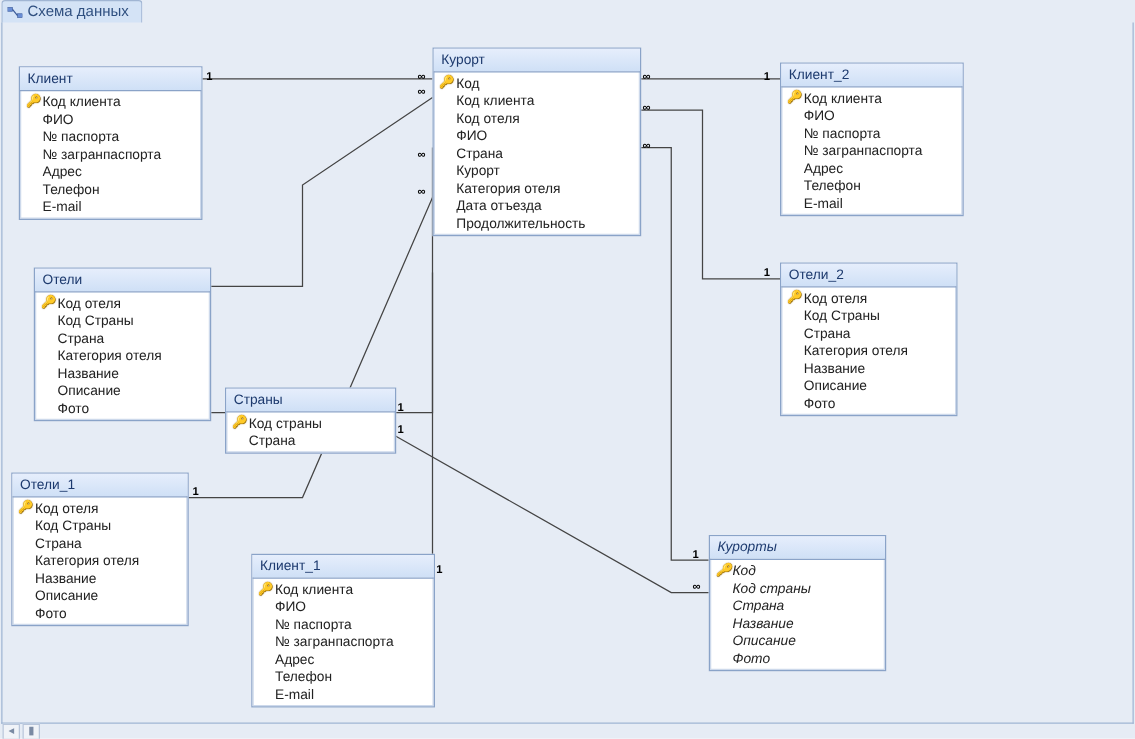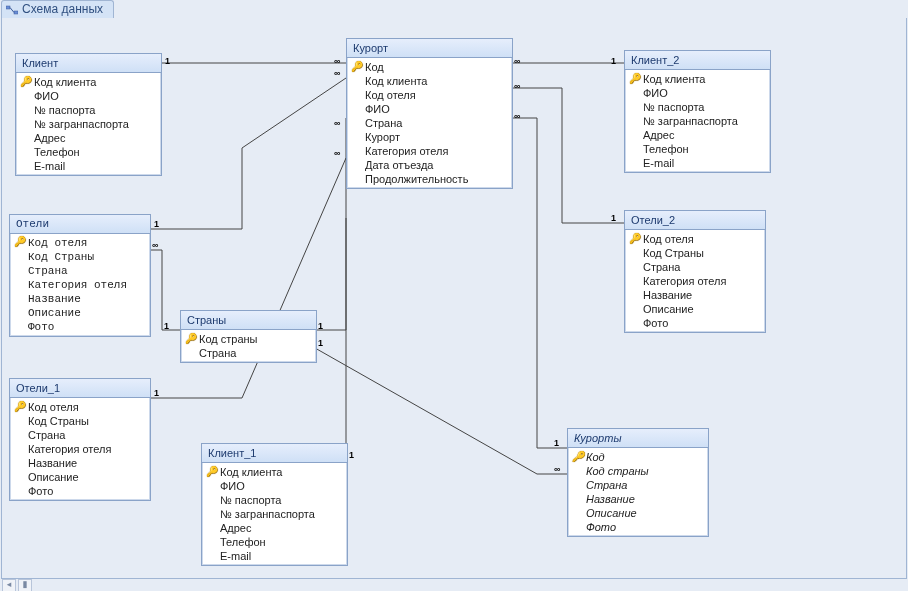--- a/index.html
+++ b/index.html
@@ -274,21 +274,21 @@
           <div class="field-row">
             <span class="key-col"></span>
             <span class="field-name">Телефон</span>
           </div>
           <div class="field-row">
             <span class="key-col"></span>
             <span class="field-name">E-mail</span>
           </div>
         </div>
       </div>
-      <div class="table-box" style="left: 7px; top: 196px; width: 140px; font-family: Liberation Mono, monospace;">
+      <div class="table-box" style="left: 25px; top: 196px; width: 140px;">
         <div class="table-header">Отели</div>
         <div class="table-body">
           <div class="field-row">
             <span class="key-col"><span class="key-icon">🔑</span></span>
             <span class="field-name">Код отеля</span>
           </div>
           <div class="field-row">
             <span class="key-col"></span>
             <span class="field-name">Код Страны</span>
           </div>

